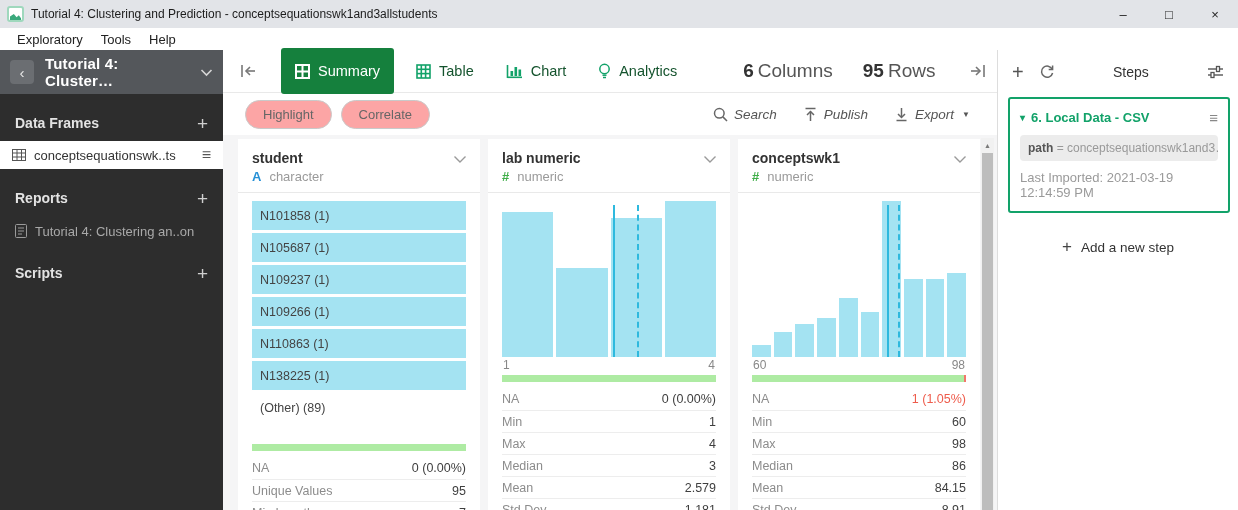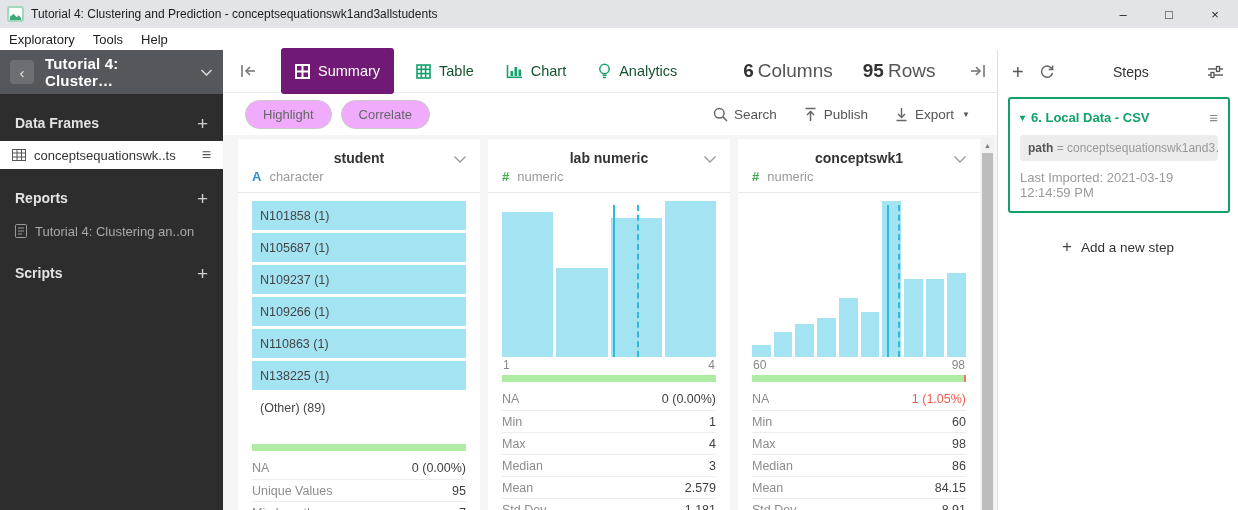--- a/index.html
+++ b/index.html
@@ -8,21 +8,21 @@
 
   
   .titlebar { height:28px; background:#e2e4e8; display:flex; align-items:center; padding-left:7px; }
   .logo { width:17px; height:16px; border-radius:3px; background:#fff; border:2px solid #9fd8bd; position:relative; overflow:hidden; margin-right:7px; flex:0 0 auto; }
   .logo:after { content:""; position:absolute; left:1px; right:1px; bottom:0; height:6px; background:#3ba97c; clip-path:polygon(0 100%,0 40%,35% 0,60% 55%,80% 20%,100% 70%,100% 100%); }
   .title-text { font-size:12px; color:#1c1c1c; }
   .win-controls { margin-left:auto; display:flex; height:100%; }
   .win-btn { width:46px; display:flex; align-items:center; justify-content:center; font-size:13px; color:#222; cursor:default; }
 
   
-  .menubar { height:22px; background:#fff; display:flex; align-items:center; padding-left:0; }
+  .menubar { height:22px; background:#fff; display:flex; align-items:center; padding-left:8px; }
   .menu-item { padding:0 9px; font-size:13px; color:#222; }
 
   
   .app { display:flex; height:460px; }
 
   
   .sidebar { width:223px; flex:0 0 auto; background:#2d2d2d; }
   .sb-header { height:44px; background:#54575b; display:flex; align-items:center; padding:0 10px; }
   .back-btn { width:24px; height:24px; background:#6b6e72; border-radius:4px; color:#e8e8e8; display:flex; align-items:center; justify-content:center; font-size:15px; margin-right:11px; }
   .sb-title { font-weight:bold; font-size:15px; color:#fff; letter-spacing:.2px; }
@@ -35,37 +35,37 @@
   .sb-item-selected .burger { margin-left:auto; color:#555; font-size:16px; }
   .sb-item-report { margin-top:8px; height:26px; display:flex; align-items:center; padding:0 15px; font-size:13px; color:#a9a9a9; }
   .sb-item-report .ic { margin-right:8px; display:flex; }
 
   
   .main { flex:1; display:flex; flex-direction:column; background:#fff; position:relative; min-width:0; }
 
   .toolbar1 { height:43px; display:flex; align-items:center; padding:0 13px; border-bottom:1px solid #e9e9e9; flex:0 0 auto; }
   .tb-arrow { display:flex; padding:4px; }
   .view-btn { display:flex; align-items:center; gap:8px; color:#14532d; font-size:14.5px; padding:7px 10px; margin-left:12px; border-radius:3px; }
-  .view-btn.active { background:#701a75; color:#fff; padding:15px 14px; margin-left:20px; }
+  .view-btn.active { background:#15803d; color:#fff; padding:15px 14px; margin-left:20px; }
   .tb-sep { width:1px; height:24px; background:#ddd; margin:0 26px 0 30px; }
   .dim { font-size:19px; color:#555; margin-right:30px; }
   .dim b { color:#333; margin-right:4px; }
   .tb-right { margin-left:auto; display:flex; }
 
   .toolbar2 { height:42px; display:flex; align-items:center; padding:0 13px; flex:0 0 auto; }
-  .pill { border:1px solid #c9c9c9; border-radius:16px; padding:6px 17px; font-size:13px; color:#666; background:#f0abfc; margin-left:9px; }
+  .pill { border:1px solid #c9c9c9; border-radius:16px; padding:6px 17px; font-size:13px; color:#666; background:#fca5a5; margin-left:9px; }
   .pill:first-child { margin-left:9px; }
-  .tb2-right { margin-left:auto; display:flex; align-items:center; margin-right:14px; }
+  .tb2-right { margin-left:auto; display:flex; align-items:center; margin-right:14px;font-style:italic; }
   .tb2-item { display:flex; align-items:center; gap:6px; font-size:13.5px; color:#555; margin-left:26px; }
   .caret { font-size:8px; color:#555; margin-left:2px; }
 
   
   .cards { flex:1; background:#f5f5f6; padding:4px 20px 0 15px; display:flex; gap:8px; overflow:hidden; }
   .card { width:242px; flex:0 0 auto; background:#fff; }
-  .card-header { padding:11px 14px 8px; border-bottom:1px solid #e9e9e9; position:relative;text-align:center; }
+  .card-header { padding:11px 14px 8px; border-bottom:1px solid #e9e9e9; position:relative; }
   .card-title { font-weight:bold; font-size:14px; color:#333; }
   .card-type { margin-top:3px; display:flex; align-items:center; gap:8px; font-size:13px; color:#9a9a9a; }
   .type-ic { font-weight:bold; font-size:13px; }
   .type-char { color:#2590d6; }
   .type-num { color:#3fae49; }
   .hdr-chev { position:absolute; right:13px; top:16px; display:flex; }
   .card-body { padding:8px 14px 0; }
 
   .vrow { height:29px; margin-bottom:3px; display:flex; align-items:center; padding-left:8px; font-size:12.5px; color:#444; }
   .vrow.cy { background:#a4e3f2; }

